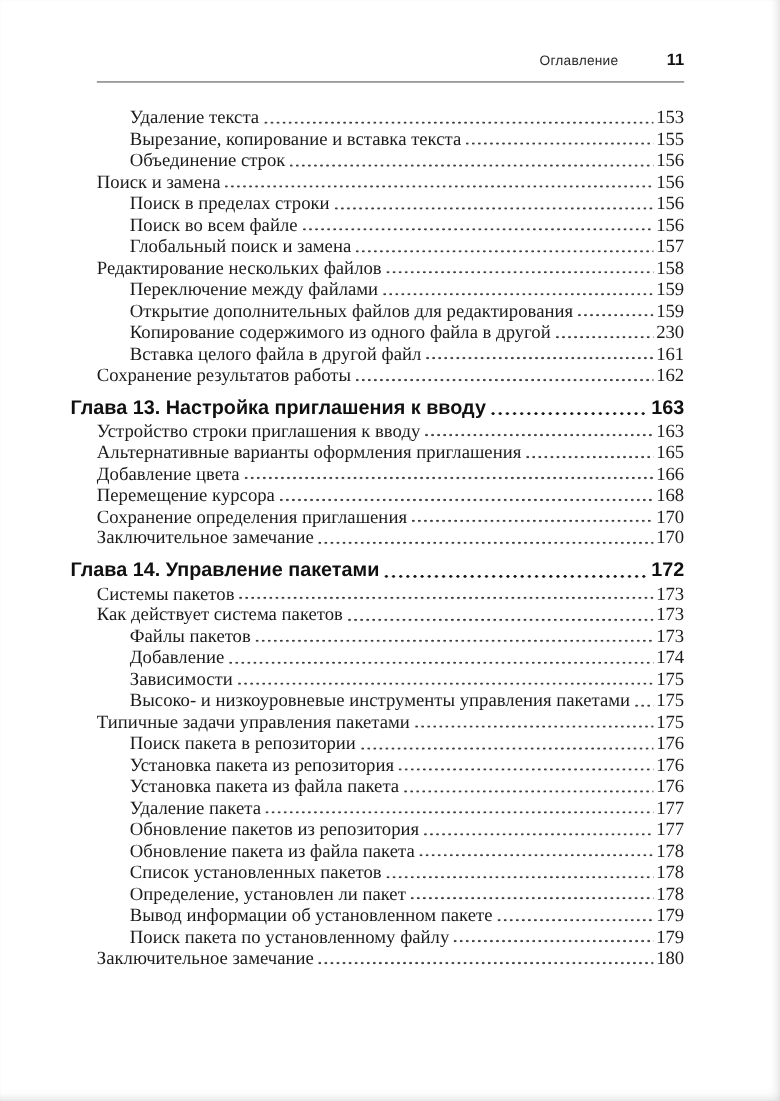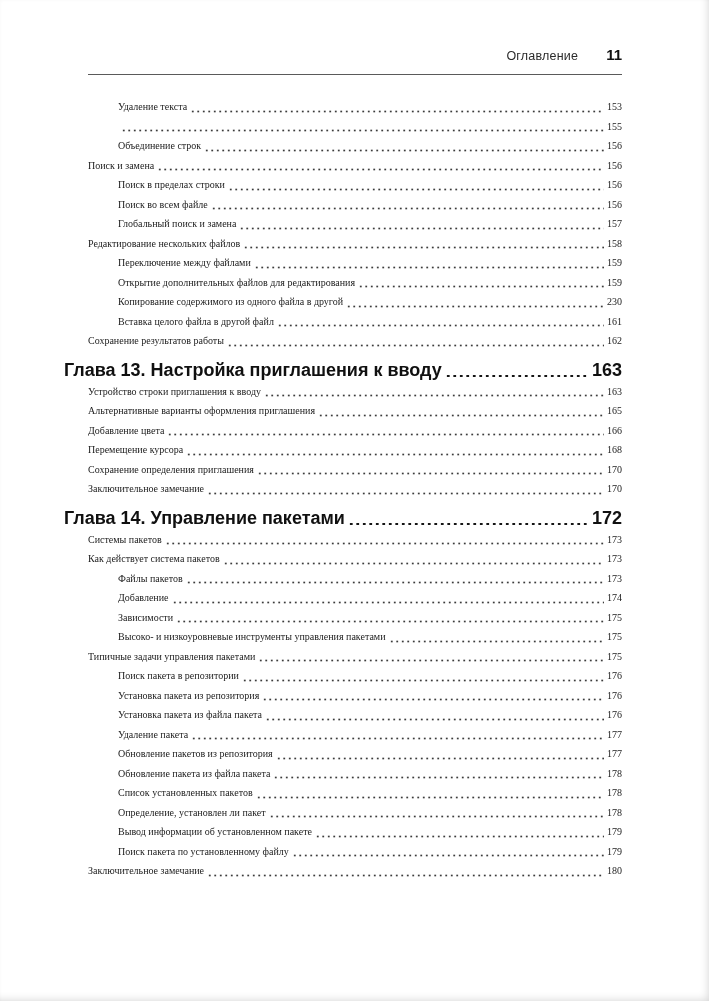--- a/index.html
+++ b/index.html
@@ -12,40 +12,40 @@
   .page {
     position:relative;
     width:709px; height:1001px;
     background:var(--paper, #ffffff);
     box-shadow: inset -8px -8px 10px -8px rgba(0,0,0,0.18), inset 2px 2px 4px -3px rgba(0,0,0,0.05);
     overflow:hidden;
   }
   
   .page-header {
     position:absolute; top:46px; left:88px; right:87px;
-    display:flex; justify-content:flex-end; align-items:baseline; gap:28px;
+    display:flex; justify-content:flex-end; align-items:baseline; gap:44px;
     border-bottom:1px solid #5a5a5a;
     padding-bottom:11px;
   }
   .header-title {
     font-family:"Liberation Sans", sans-serif;
     font-size:12.5px; color:#2b2b2b; letter-spacing:0.2px;
   }
   .header-pagenum {
     font-family:"Liberation Sans", sans-serif;
     font-size:15px; font-weight:bold; color:#111;
   }
   
   .toc {
     position:absolute; top:97px; left:64px; right:87px;
   }
   .row {
     display:flex; align-items:stretch;
     height:19.5px; line-height:19.5px;
-    font-size:10px;
+    font-size:17px;
   }
   .row .label  { white-space:nowrap; }
   .row .dots   {
     flex:1; margin:0 3px; min-width:12px;
     background-image: radial-gradient(circle, var(--dots, #3c3c3c) 0.9px, transparent 1.2px);
     background-size:5.5px 3px;
     background-repeat:repeat-x;
     background-position:left calc(100% - 4px);
   }
   .row .pagenum { white-space:nowrap; text-align:right; }
@@ -80,20 +80,21 @@
   </div>
 
   <div class="toc">
     <div class="row style-normal level-2">
       <span class="label">Удаление текста</span>
       <span class="dots"></span>
       <span class="pagenum">153</span>
     </div>
 
     <div class="row style-normal level-2">
+      <span class="label">Вырезание, копирование и вставка текста</span>
       <span class="dots"></span>
       <span class="pagenum">155</span>
     </div>
 
     <div class="row style-normal level-2">
       <span class="label">Объединение строк</span>
       <span class="dots"></span>
       <span class="pagenum">156</span>
     </div>
 

